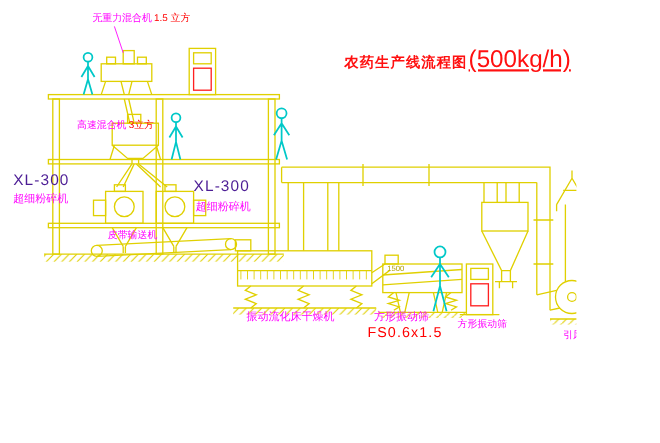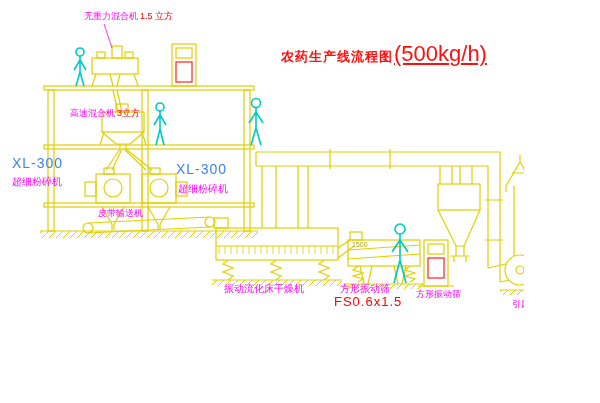--- a/index.html
+++ b/index.html
@@ -3,25 +3,25 @@
 <meta charset="utf-8">
 <style>
   html,body{margin:0;padding:0;background:#ffffff;}
   .canvas{position:relative;width:524px;height:403px;background:#ffffff;overflow:hidden;
           font-family:"Liberation Sans","DejaVu Sans",sans-serif;}
   .canvas svg{position:absolute;left:0;top:0;}
   .lbl{position:absolute;white-space:nowrap;line-height:1.1;}
   .m{color:#ff00ff;font-size:9px;}
   .m10{color:#ff00ff;font-size:10px;}
   .r{color:#ff0000;font-size:9px;}
-  .model{color:#3b82f6;font-size:14px;letter-spacing:1px;}
+  .model{color:#4c1d95;font-size:14px;letter-spacing:1px;}
   .model-sm{color:#ff0000;font-size:13px;letter-spacing:1px;}
   .dim{color:#b0a000;font-size:7px;}
   .title{display:flex;align-items:baseline;color:#ff1010;gap:1px;}
-  .t-name{font-size:13px;font-weight:bold;letter-spacing:1px;}
+  .t-name{font-size:13px;font-weight:bold;letter-spacing:1px;margin-left:32px;}
   .t-cap{font-size:22px;text-decoration:underline;}
   .pair{display:flex;align-items:baseline;gap:2px;}
 </style>
 </head>
 <body>
 
 <div class="canvas">
 
   <svg width="600" height="403" viewBox="0 0 600 403">
     <defs>

